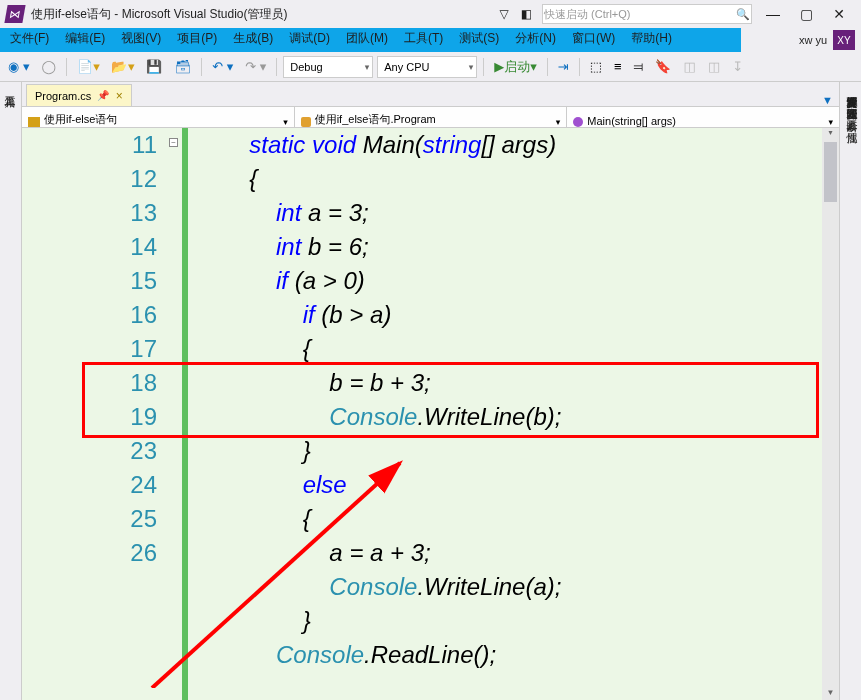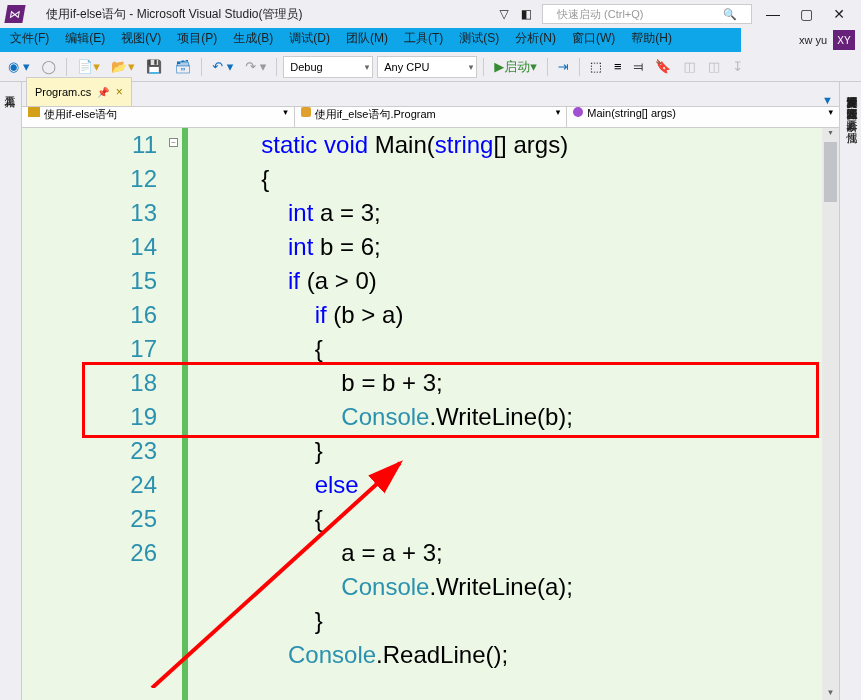--- a/index.html
+++ b/index.html
@@ -1,22 +1,22 @@
 <!DOCTYPE html>
 <html><head>
 <meta charset="utf-8">
 <style>
 * { box-sizing: border-box; margin: 0; padding: 0; font-family: "Microsoft YaHei", "Segoe UI", sans-serif; }
 body { width: 861px; height: 700px; background: #efeef2; overflow: hidden; position: relative; }
 
 .title-bar { height: 28px; background: #efeef2; display: flex; align-items: center; padding: 0 6px; }
 .vs-logo { width: 18px; height: 18px; background: #68217a; color: #fff; display: flex; align-items: center; justify-content: center; font-size: 11px; transform: skewX(-10deg); }
-.title-text { margin-left: 22px; font-size: 12px; color: #1e1e1e; flex: 1; }
+.title-text { margin-left: 7px; font-size: 12px; color: #1e1e1e; flex: 1; }
 .tb-icon { padding: 4px 6px; color: #1e1e1e; font-size: 12px; cursor: pointer; }
-.quick-launch { width: 210px; height: 20px; border: 1px solid #ccc; background: #fff; font-size: 11px; padding: 0 14px; color: #999; margin: 0 4px; display: flex; align-items: center; }
+.quick-launch { width: 210px; height: 20px; border: 1px solid #ccc; background: #fff; font-size: 11px; padding: 0 1px; color: #999; margin: 0 4px; display: flex; align-items: center; }
 .win-btn { padding: 4px 10px; font-size: 14px; color: #1e1e1e; cursor: pointer; }
 .user-name { font-size: 11px; color: #1e1e1e; margin: 0 6px; }
 .user-badge { width: 22px; height: 20px; background: #68217a; color: #fff; display: flex; align-items: center; justify-content: center; font-size: 10px; }
 
 .menu-bar { height: 24px; background: #0ea5e9; display: flex; align-items: flex-start; padding: 0 4px; gap: 4px; }
 .menu-item { padding: 2px 6px; font-size: 12px; color: #1e1e1e; cursor: pointer; }
 
 .tool-bar { height: 30px; background: #efeef2; display: flex; align-items: center; padding: 0 4px; gap: 4px; border-bottom: 1px solid #ccc; }
 .tool-sep { width: 1px; height: 18px; background: #ccc; margin: 0 2px; }
 .tool-btn { padding: 2px 4px; font-size: 13px; cursor: pointer; display: flex; align-items: center; }
@@ -24,41 +24,41 @@
 .combo::after { content: "▾"; position: absolute; right: 3px; font-size: 9px; color: #666; }
 .run-btn { color: #388a34; }
 
 .main-area { position: absolute; top: 82px; bottom: 0; left: 0; right: 0; display: flex; }
 .left-strip { width: 22px; background: #efeef2; border-right: 1px solid #ccc; }
 .strip-label { writing-mode: vertical-rl; font-size: 11px; color: #1e1e1e; padding: 6px 2px; cursor: pointer; }
 .right-strip { width: 22px; background: #efeef2; border-left: 1px solid #ccc; display: flex; flex-direction: column; }
 
 .editor-zone { flex: 1; display: flex; flex-direction: column; background: #fff; }
 .tab-strip { height: 24px; background: #efeef2; display: flex; align-items: end; padding-left: 4px; }
-.tab { height: 29px; background: #fcf6c8; border: 1px solid #ccc; border-bottom: none; padding: 0 8px; font-size: 11px; display: flex; align-items: center; gap: 6px; }
+.tab { height: 22px; background: #fcf6c8; border: 1px solid #ccc; border-bottom: none; padding: 0 8px; font-size: 11px; display: flex; align-items: center; gap: 6px; }
 .tab .pin { color: #a08000; font-size: 10px; }
 .tab .close { color: #a08000; font-size: 12px; }
 .nav-drop { font-size: 11px; color: #0e70c0; padding-right: 6px; margin-left: auto; cursor: pointer; }
 
 .nav-bar { height: 22px; background: #fefefe; border-top: 1px solid #ccc; border-bottom: 1px solid #ccc; display: flex; }
-.nav-cell { flex: 1; border-right: 1px solid #ccc; display: flex; align-items: flex-start; padding: 0 6px; font-size: 11px; gap: 4px; cursor: pointer; }
+.nav-cell { flex: 1; border-right: 1px solid #ccc; display: flex; align-items: flex-end; padding: 0 6px; font-size: 11px; gap: 4px; cursor: pointer; }
 .nav-cell:last-child { border-right: none; }
 .ns-icon { width: 12px; height: 10px; background: #d4a017; }
 .cls-icon { width: 10px; height: 10px; background: #e0a030; border-radius: 2px; }
 .mth-icon { width: 10px; height: 10px; background: #a050d0; border-radius: 50%; }
 
 .code-wrap { flex: 1; position: relative; overflow: hidden; }
 .code-body { position: absolute; inset: 0; background: #ecf7e6; display: flex; font-family: Consolas, "Courier New", monospace; }
 .gutter { width: 145px; background: #ecf7e6; text-align: right; }
 .gutter-line { height: 34px; line-height: 34px; padding-right: 10px; color: #2b91af; font-size: 24px; position: relative; }
 .outline-col { width: 15px; background: #ecf7e6; position: relative; }
 .outline-minus { position: absolute; top: 10px; left: 2px; width: 9px; height: 9px; border: 1px solid #888; background: #fff; font-size: 8px; line-height: 8px; text-align: center; color: #666; }
 .change-bar { width: 6px; background: #5fbf5f; }
 .code-col { flex: 1; font-size: 24px; line-height: 34px; }
-.code-line { height: 34px; white-space: pre; padding-left: 20px; }
+.code-line { height: 34px; white-space: pre; padding-left: 8px; font-style: italic; }
 .kw { color: #0000ff; }
 .typ { color: #2b91af; }
 .txt { color: #000; }
 
 .highlight-box { position: absolute; border: 3px solid #ff0000; pointer-events: none; }
 .arrow-svg { position: absolute; pointer-events: none; }
 
 .scroll-right { position: absolute; right: 0; top: 0; bottom: 0; width: 17px; background: #e8e8e8; }
 .scroll-right .up, .scroll-right .dn { height: 14px; text-align: center; font-size: 8px; color: #666; line-height: 14px; }
 .scroll-right .thumb { position: absolute; top: 14px; left: 2px; right: 2px; height: 60px; background: #c2c3c9; }

